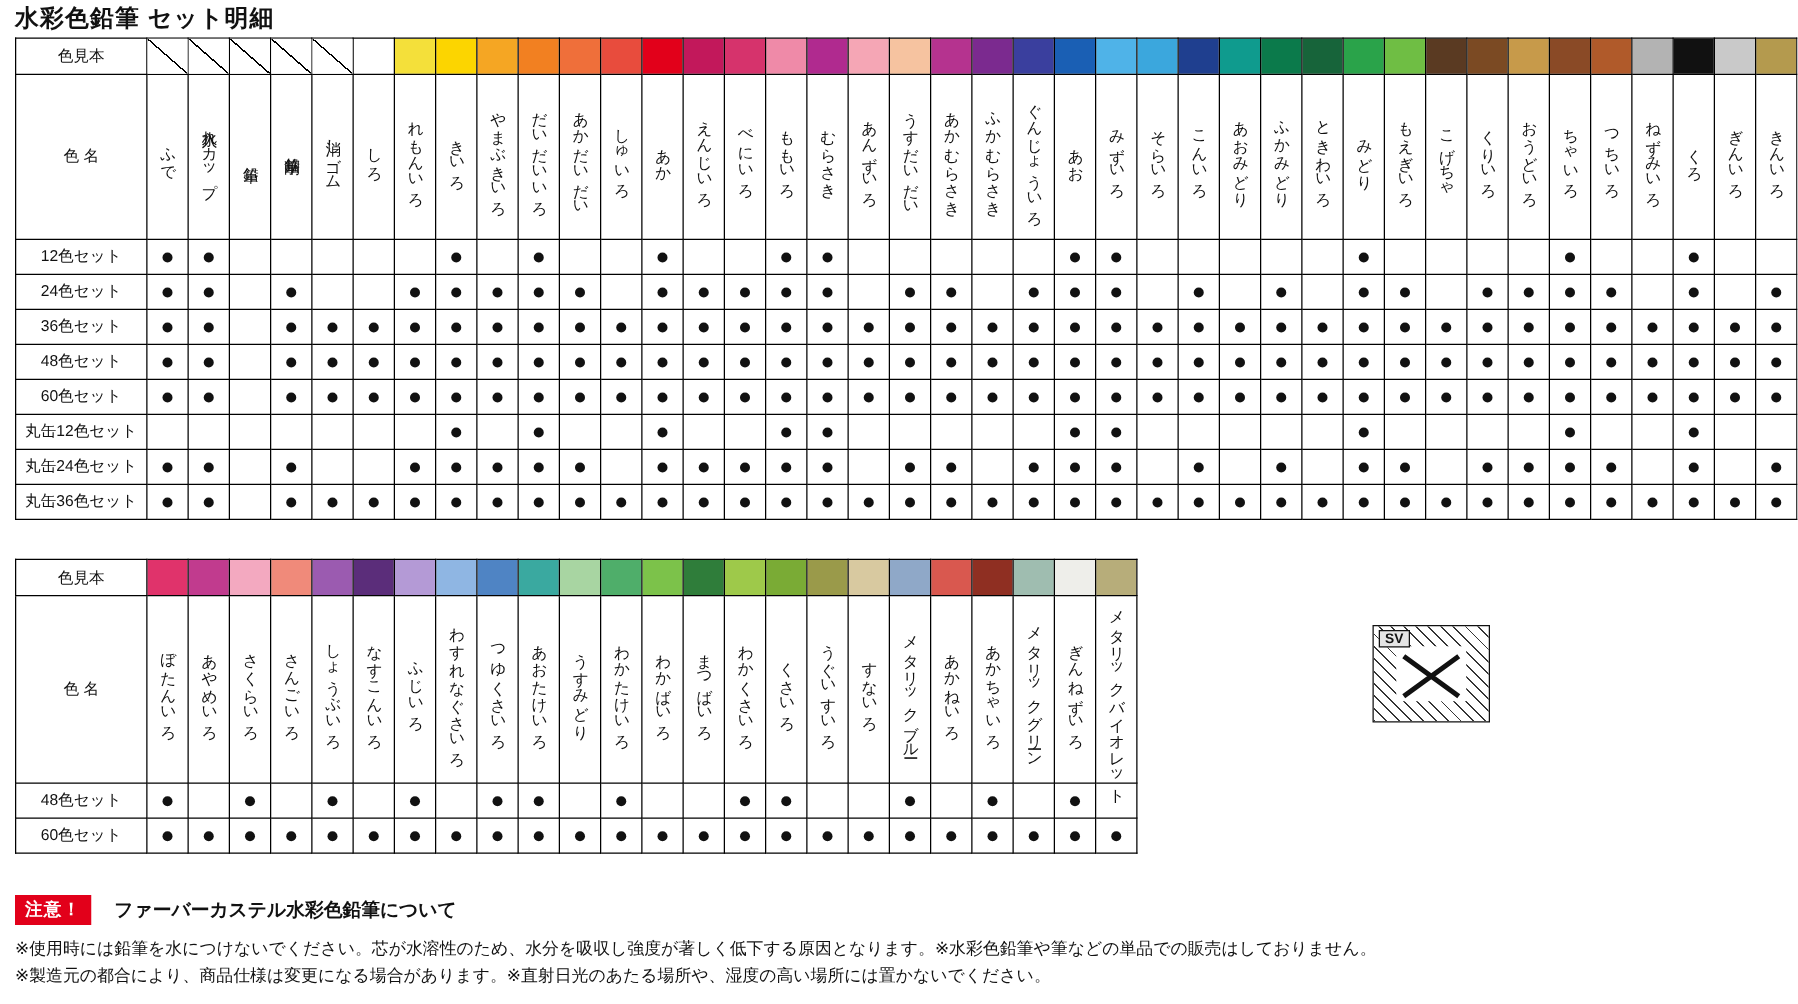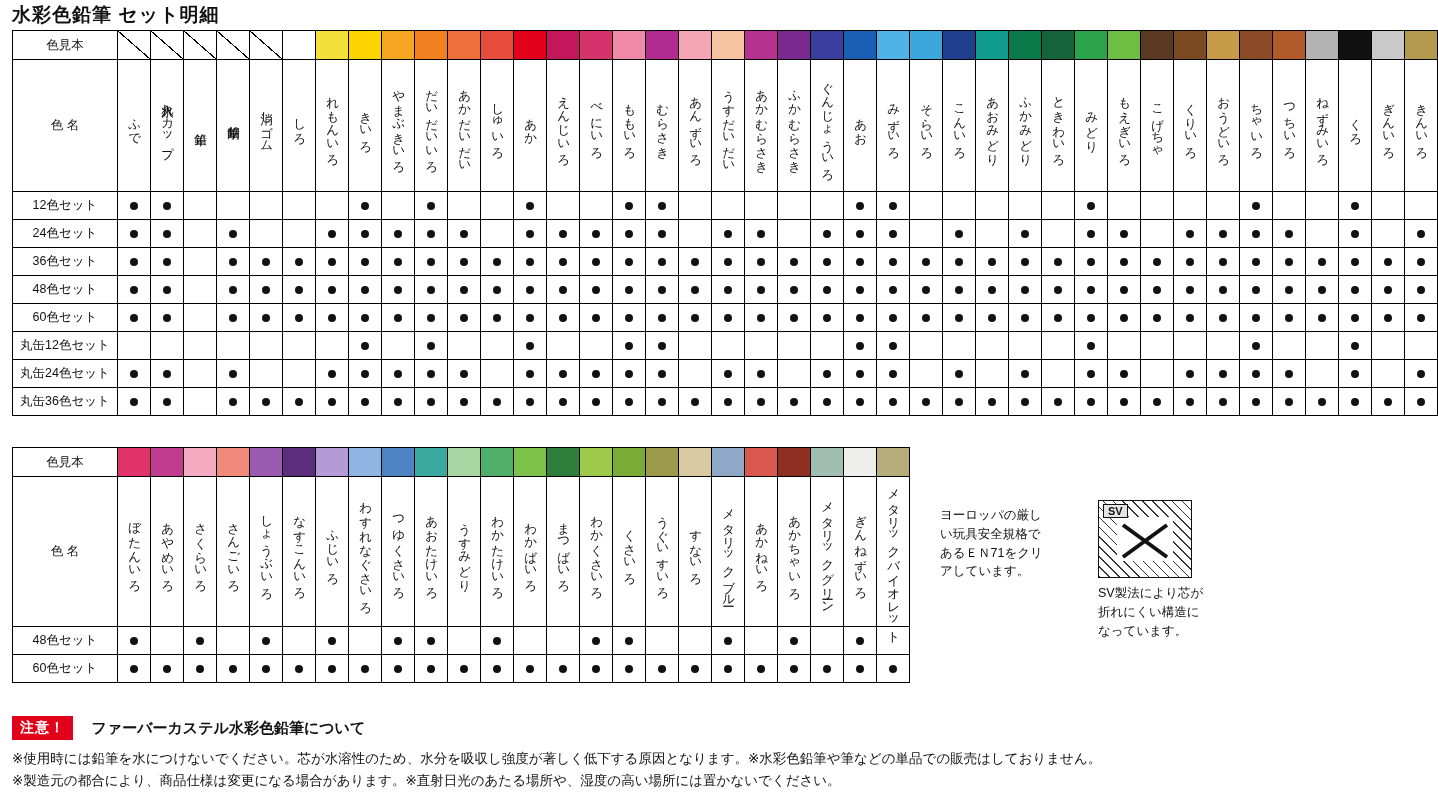--- a/index.html
+++ b/index.html
@@ -816,33 +816,31 @@
           <td class="dot" style="width: 32px;"><span></span></td>
           <td class="dot" style="width: 32px;"><span></span></td>
           <td class="dot" style="width: 32px;"><span></span></td>
           <td class="dot" style="width: 32px;"><span></span></td>
           <td class="dot" style="width: 32px;"><span></span></td>
         </tr>
       </tbody>
   </table>
 
   <div class="infoblock" id="info1">
-    <div class="infotext">ヨーロッパの厳しい玩具安全規格であるＥＮ71をクリアしています。</div>
   </div>
 
   <div class="infoblock" id="info2">
     <div class="markbox sv-box">
       <div class="sv-hatch"></div>
       <div class="sv-white"></div>
       <div class="sv-tag">SV</div>
       <svg class="sv-x" viewBox="0 0 52 40">
         <path d="M4 4 L48 36 M48 4 L4 36" stroke="#111" stroke-width="4" fill="none"></path>
       </svg>
     </div>
-    <div class="infotext">SV製法により芯が折れにくい構造になっています。</div>
   </div>
 
 
   <div class="caution">
     <span class="caution-badge">注意！</span>
     <span class="caution-title">ファーバーカステル水彩色鉛筆について</span>
   </div>
 
   <div class="notes">
     <div>※使用時には鉛筆を水につけないでください。芯が水溶性のため、水分を吸収し強度が著しく低下する原因となります。※水彩色鉛筆や筆などの単品での販売はしておりません。</div>

